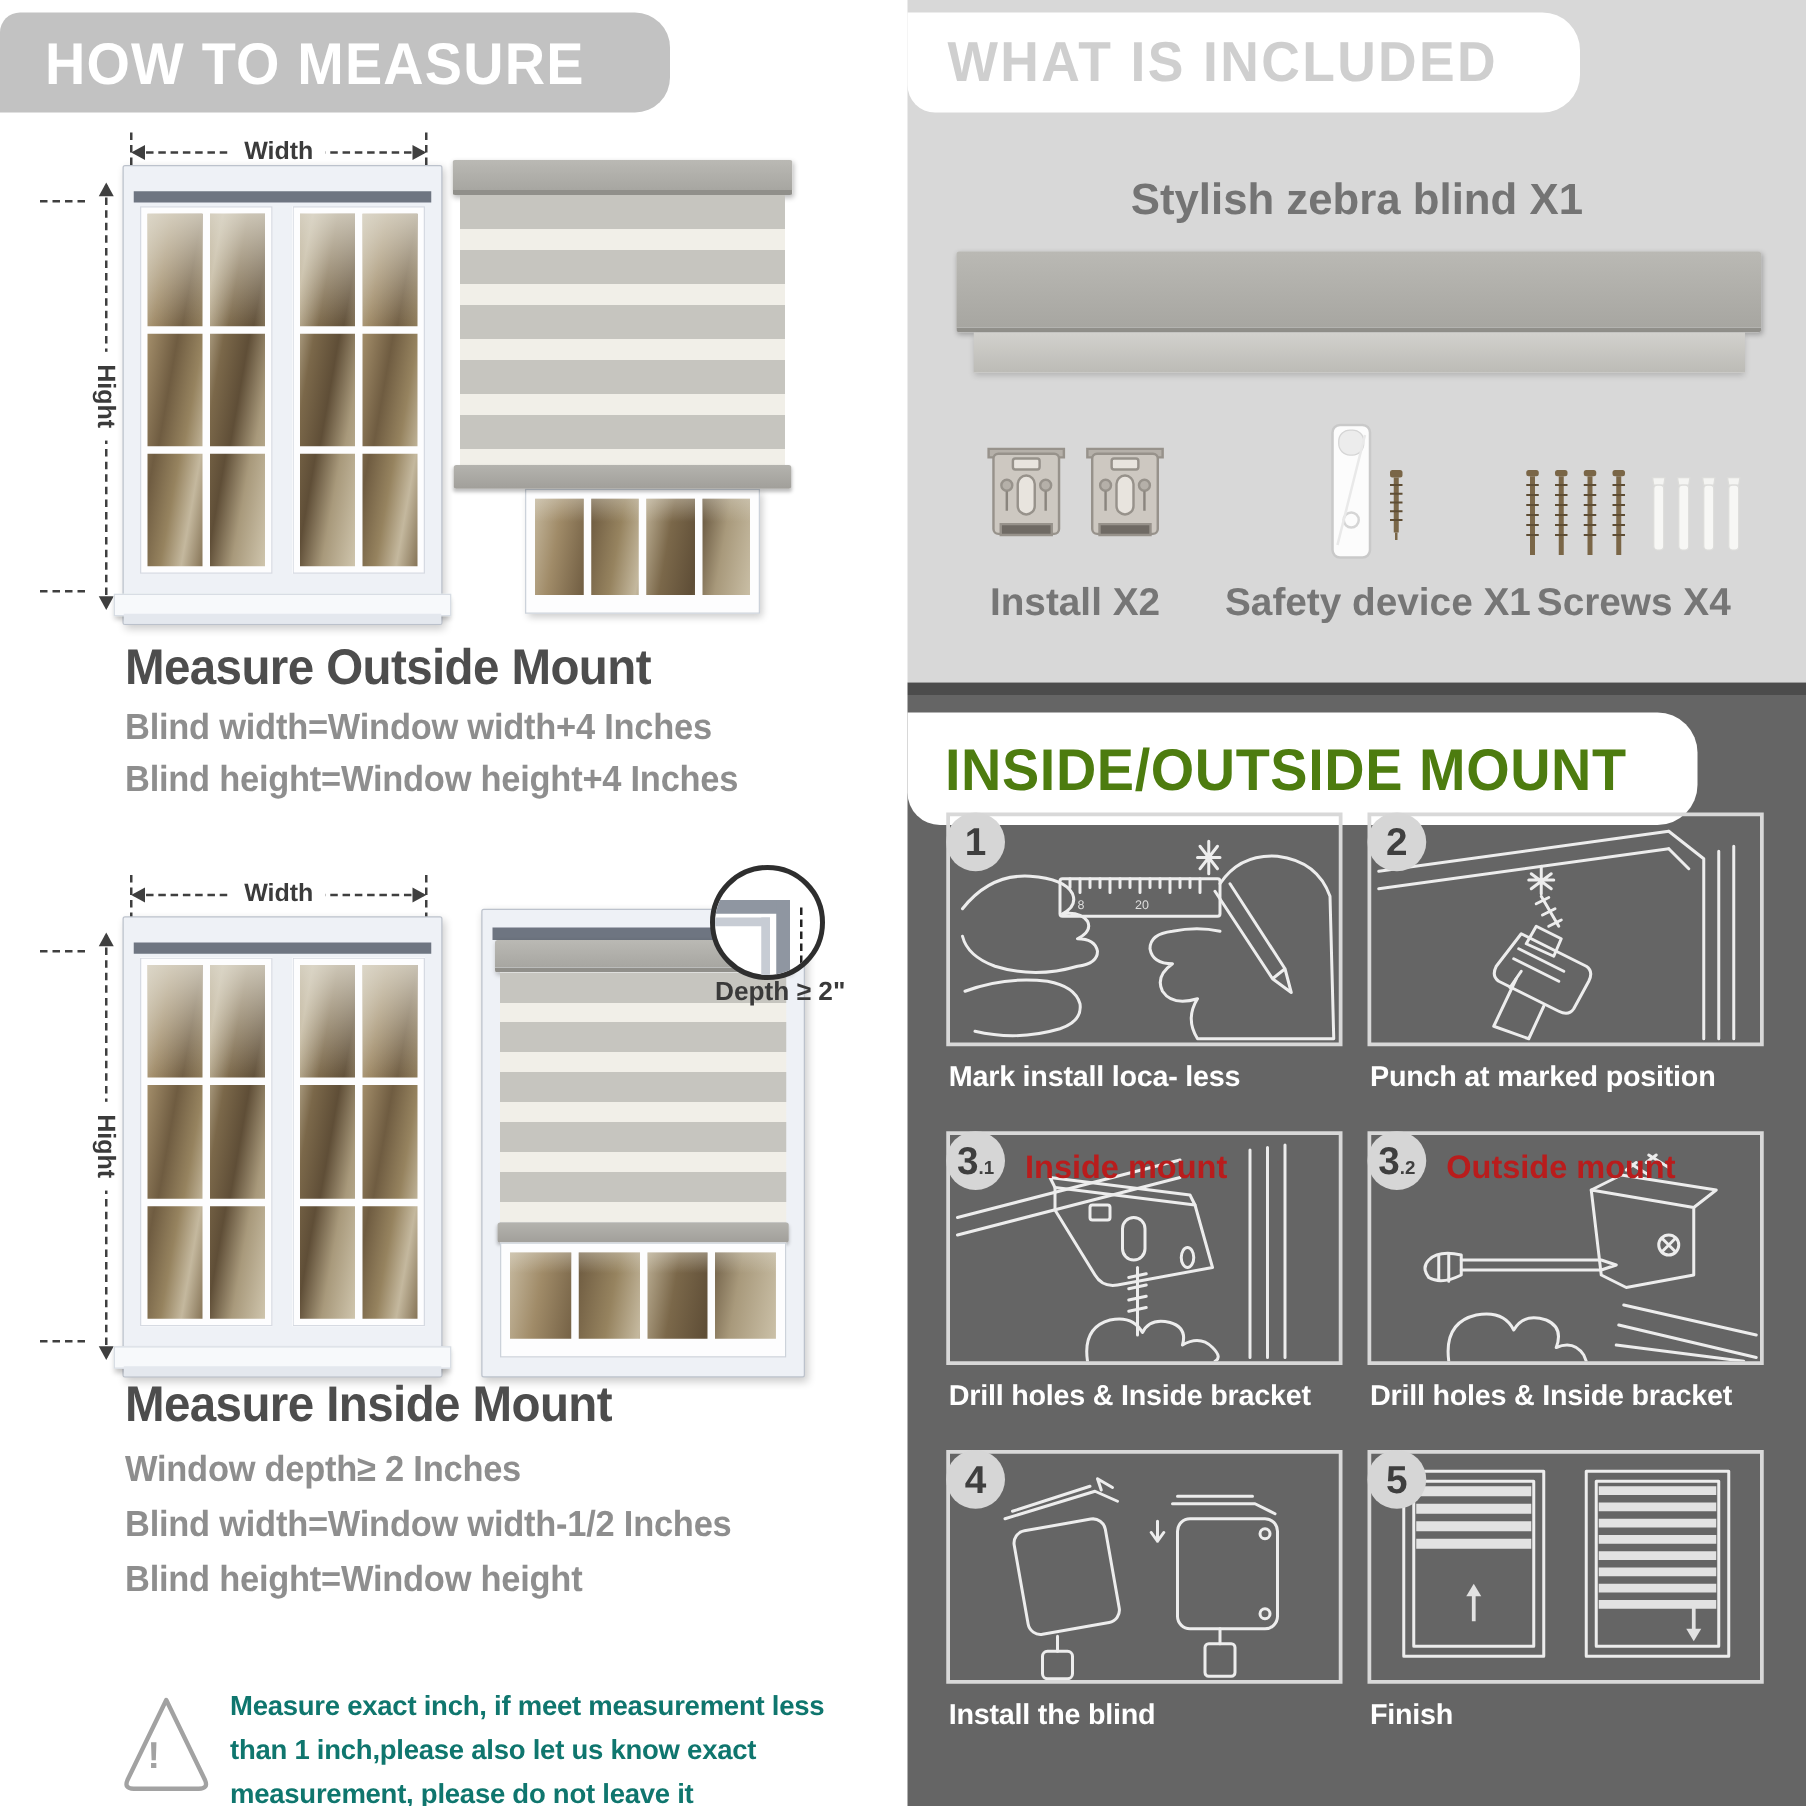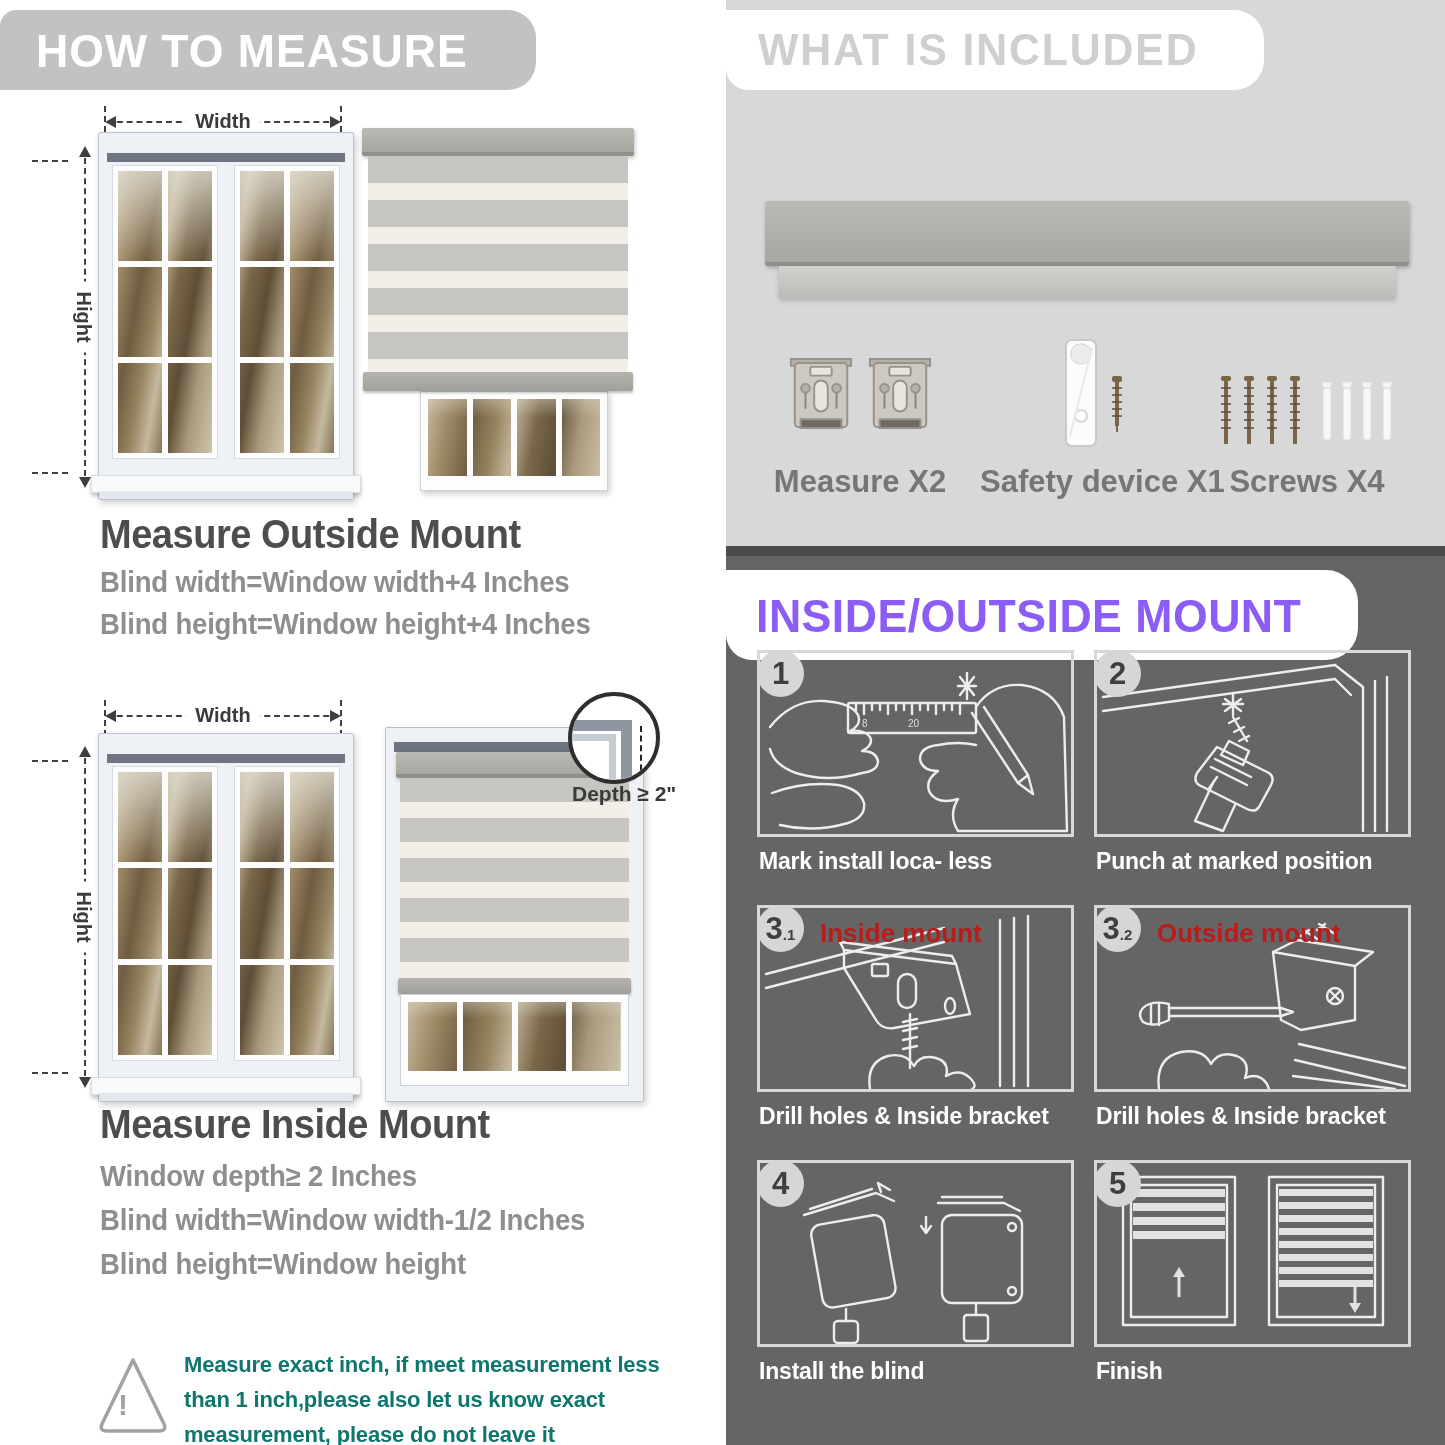--- a/index.html
+++ b/index.html
@@ -9,21 +9,21 @@
 
   
   .banner{position:absolute;display:flex;align-items:center;font-weight:bold;white-space:nowrap;}
   #banner-left{left:0;top:10px;width:500px;height:80px;background:#c2c2c2;
                border-radius:16px 28px 28px 0;color:#ffffff;font-size:47px;
                padding-left:36px;letter-spacing:1px;}
   #banner-included{left:726px;top:10px;width:506px;height:80px;background:#ffffff;
                border-radius:0 30px 30px 22px;color:#cfcfcf;font-size:45px;
                padding-left:32px;letter-spacing:2px;}
   #banner-mount{left:726px;top:570px;width:602px;height:90px;background:#ffffff;
-               border-radius:0 32px 32px 26px;color:#8b5cf6;font-size:47px;
+               border-radius:0 32px 32px 26px;color:#4d7c0f;font-size:47px;
                padding-left:30px;letter-spacing:0.5px;}
   .cond{transform:scaleX(.95);transform-origin:left center;}
 
   
   #section-included{position:absolute;left:726px;top:0;width:719px;height:546px;background:#d8d8d8;}
   #dark-strip{position:absolute;left:726px;top:546px;width:719px;height:10px;background:#4c4c4c;}
   #section-mount{position:absolute;left:726px;top:556px;width:719px;height:889px;background:#656565;}
 
   
   .harrow{position:absolute;height:56px;}
@@ -241,20 +241,21 @@
   </svg>
   <span id="note-excl">!</span>
   <div class="note-line" style="left:184px;top:1352px;">Measure exact inch, if meet measurement less</div>
   <div class="note-line" style="left:184px;top:1387px;">than 1 inch,please also let us know exact</div>
   <div class="note-line" style="left:184px;top:1422px;">measurement, please do not leave it</div>
 
   <div id="section-included"></div>
   <div class="banner" id="banner-included">
     <span class="cond">WHAT IS INCLUDED</span>
   </div>
+  <div id="stylish-label">Stylish zebra blind X1</div>
 
   <div class="headrail" style="left:765px;top:201px;width:644px;height:65px;border-radius:3px;"></div>
   <div id="headrail-lower"></div>
 
   <svg class="abs" style="left:787px;top:350px;" width="68" height="92" viewBox="0 0 70 92">
     <g stroke="#97928b" stroke-width="2" fill="#cdc8c1">
       <path d="M4 8 h62 v7 h-62 z" fill="#b5b0a9"></path>
       <rect x="8" y="12" width="54" height="66" rx="4"></rect>
       <rect x="24" y="16" width="22" height="9" rx="2" fill="#e8e4de"></rect>
       <rect x="28" y="30" width="14" height="32" rx="7" fill="#e8e4de"></rect>
@@ -324,21 +325,21 @@
           <path d="M0 0 h10 l-1 6 h-8 z" fill="#f4f4f2" stroke="#dcdcda"></path>
           <rect x="1" y="6" width="8" height="52" rx="3" fill="#f7f7f5" stroke="#dcdcda"></rect>
         </g>
       <g transform="translate(164,10)">
           <path d="M0 0 h10 l-1 6 h-8 z" fill="#f4f4f2" stroke="#dcdcda"></path>
           <rect x="1" y="6" width="8" height="52" rx="3" fill="#f7f7f5" stroke="#dcdcda"></rect>
         </g>
     </g>
   </svg>
 
-  <div class="item-label" style="left:760px;top:464px;width:200px;">Measure X2</div>
+  <div class="item-label" style="left:760px;top:464px;width:200px;">Install X2</div>
   <div class="item-label" style="left:980px;top:464px;width:220px;">Safety device X1</div>
   <div class="item-label" style="left:1212px;top:464px;width:190px;">Screws X4</div>
 
   <div id="dark-strip"></div>
   <div id="section-mount"></div>
   <div class="banner" id="banner-mount">
     <span class="cond">INSIDE/OUTSIDE MOUNT</span>
   </div>
 
   <div class="panel" style="left:757px;top:650px;">

